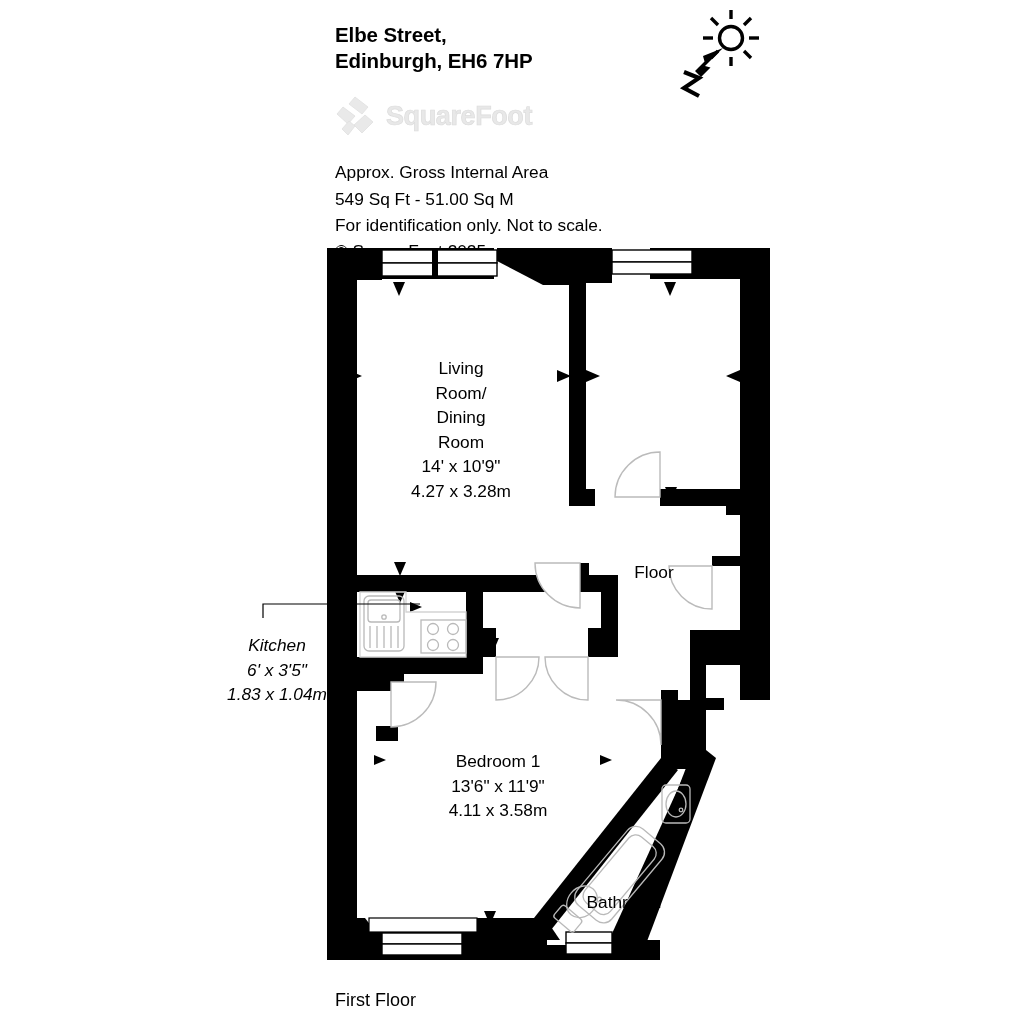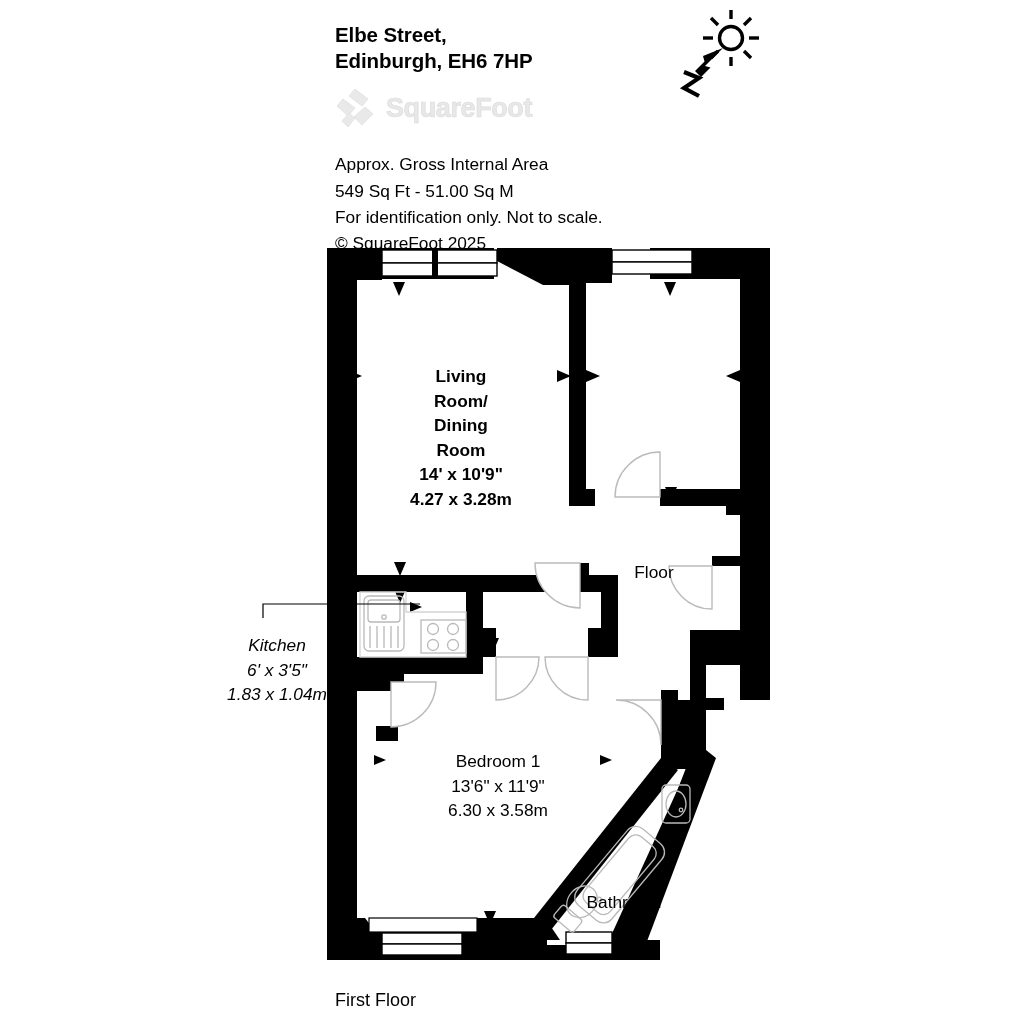--- a/index.html
+++ b/index.html
@@ -30,21 +30,21 @@
     width: 420px;
   }
   .prop-title {
     font-size: 20.5px;
     font-weight: bold;
     line-height: 1.27;
     letter-spacing: -0.1px;
     white-space: pre-line;
   }
   .logo-row {
-    margin-top: 13px;
+    margin-top: 21px;
     height: 42px;
     display: flex;
     align-items: center;
     gap: 9px;
   }
   .logo-mark {
     width: 42px;
     height: 42px;
     flex: 0 0 42px;
   }
@@ -83,21 +83,21 @@
 
   
   .room-label {
     position: absolute;
     text-align: center;
     font-size: 17.3px;
     line-height: 1.42;
     white-space: pre-line;
     color: #000;
   }
-  .lbl-living  { left: 366px; top: 364px; width: 190px; font-weight: bold; }
+  .lbl-living  { left: 366px; top: 356px; width: 190px; }
   .lbl-bed2    { left: 578px; top: 353px; width: 186px; }
   .lbl-kitchen { left: 196px; top: 633px; width: 162px; font-style: italic; }
   .lbl-bed1    { left: 400px; top: 749px; width: 196px; }
   .lbl-hall    { left: 605px; top: 560px; width: 98px; }
   .lbl-bath    { left: 558px; top: 890px; width: 132px; }
 
   .floor-caption {
     position: absolute;
     left: 335px;
     top: 990px;
@@ -360,19 +360,19 @@
 Room/
 Dining
 Room
 14' x 10'9"
 4.27 x 3.28m</div>
   <div class="room-label lbl-kitchen">Kitchen
 6' x 3'5"
 1.83 x 1.04m</div>
   <div class="room-label lbl-bed1">Bedroom 1
 13'6" x 11'9"
-6.30 x 3.58m</div>
+4.11 x 3.58m</div>
   <div class="room-label lbl-hall">Floor</div>
   <div class="room-label lbl-bath">Bathroom</div>
 
   <div class="floor-caption">First Floor</div>
 
 </div>
 
 </body></html>

